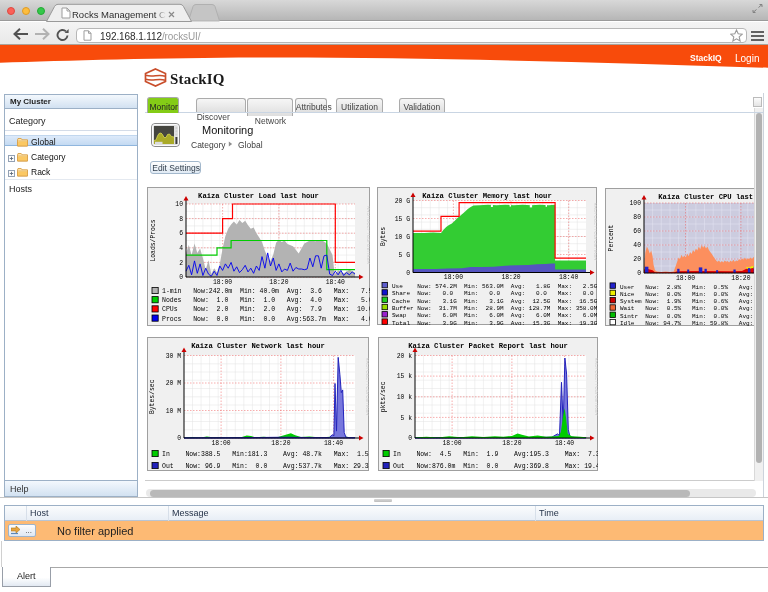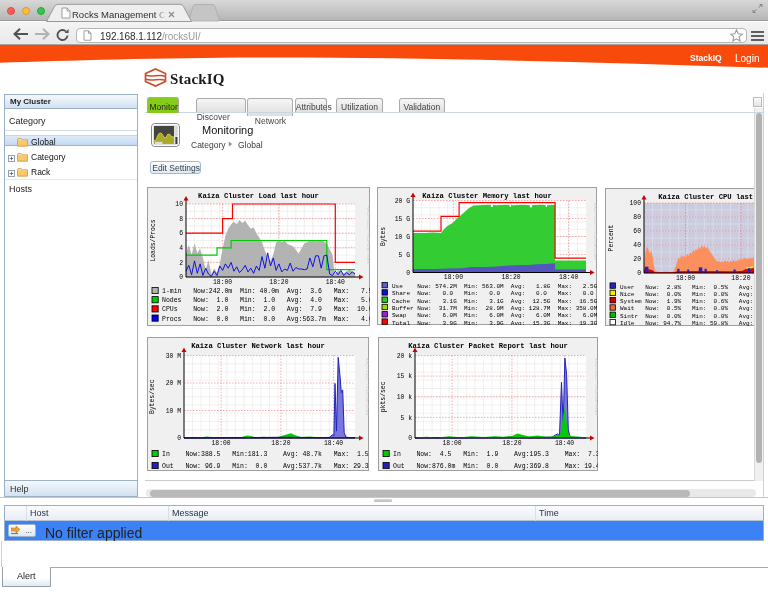--- a/index.html
+++ b/index.html
@@ -302,32 +302,32 @@
       <text x="15" y="131.0" font-family="Liberation Mono" font-size="6.5" fill="#000" xml:space="preserve">Out   Now:876.0m  Min:  0.0    Avg:369.8    Max: 19.4k</text>
     </svg>
   </div>
 <div class="abs" style="left:145px;top:480px;width:618px;height:1px;background:#cccccc"></div>
 <div class="abs" style="left:146px;top:489px;width:610px;height:8px;background:#e9e9e9;border-radius:4px"></div>
 <div class="abs" style="left:150px;top:489.5px;width:540px;height:7px;background:#b9b9b9;border-radius:4px"></div>
 <div class="abs" style="left:754px;top:108px;width:9px;height:373px;background:#f0f0f0;border-left:1px solid #d9d9d9"></div>
 <div class="abs" style="left:755.5px;top:113px;width:6.5px;height:350px;background:#b2b2b2;border-radius:3px"></div>
 <div class="abs" style="left:0;top:497px;width:768px;height:1px;background:#c6c6c6"></div>
 <div class="abs" style="left:374px;top:499px;width:18px;height:3px;background:linear-gradient(#d8d8d8,#bdbdbd);border-radius:1px"></div>
-<div class="abs" style="left:4px;top:505px;width:760px;height:36px;border:1px solid #9cb0c6;background:#3b82f6">
+<div class="abs" style="left:4px;top:505px;width:760px;height:36px;border:1px solid #9cb0c6;background:#fdba74">
 <div style="position:relative;height:15px;background:linear-gradient(#fbfcfd,#e8eef6);border-bottom:1px solid #b9c4d2;font-size:9px;color:#26344a">
  <div style="position:absolute;left:25px;top:2px">Host</div>
  <div style="position:absolute;left:167px;top:2px">Message</div>
  <div style="position:absolute;left:534px;top:2px">Time</div>
  <div style="position:absolute;left:21px;top:0;width:1px;height:15px;background:#d7dfe9"></div>
  <div style="position:absolute;left:163px;top:0;width:1px;height:15px;background:#d7dfe9"></div>
  <div style="position:absolute;left:530px;top:0;width:1px;height:15px;background:#d7dfe9"></div>
 </div>
 <div style="position:relative;height:18px">
  <div style="position:absolute;left:3px;top:2.5px;width:28px;height:13px;background:linear-gradient(#fdfdfe,#dfe8f2);border:1px solid #9db4cc;border-radius:2px;font-size:8px;color:#333;text-align:right;padding:1px 3px 0 0">...</div>
  <svg style="position:absolute;left:6px;top:5px" width="12" height="9">
         <path d="M0 2 L5 2 L5 0 L9 3.5 L5 7 L5 5 L0 5 Z" fill="#e8a33d" stroke="#b07818" stroke-width="0.6"></path>
         <path d="M0 7.5 L7 7.5" stroke="#5a87b8" stroke-width="1.2"></path>
       </svg>
- <div style="position:absolute;left:40px;top:4px;font-size:14px;color:#222">No filter applied</div>
+ <div style="position:absolute;left:52px;top:4px;font-size:11px;color:#222">No filter applied</div>
 </div>
 </div>
 <div class="abs" style="left:1px;top:541px;width:1px;height:26px;background:#d0d0d0"></div>
 <div class="abs" style="left:51px;top:567px;width:717px;height:1px;background:#a8a8a8"></div>
 <div class="abs" style="left:2px;top:567px;width:49px;height:20px;background:linear-gradient(#ffffff 55%,#e2e9f2);border:1px solid #989ea8;border-top:none;font-size:9px;color:#222;padding:4px 0 0 14px">Alert</div>
 </body></html>

